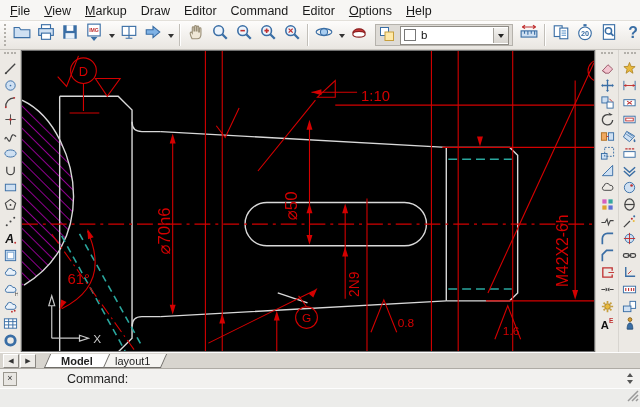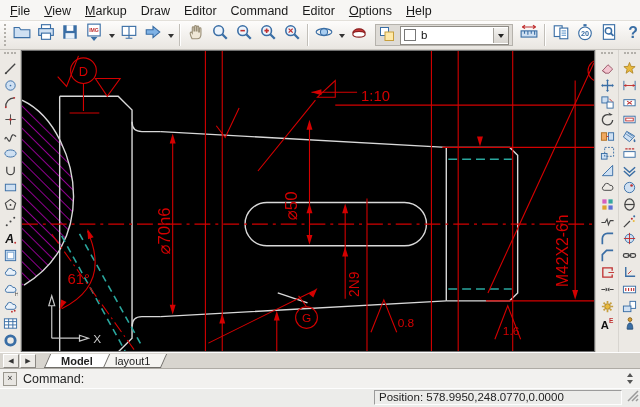--- a/index.html
+++ b/index.html
@@ -53,21 +53,21 @@
              font-size:7px;line-height:11px;text-align:center;color:#333;margin-right:1px;}
   .tabstrip{display:flex;margin-left:10px;height:14px;}
   .tab{height:13px;padding:0 13px;background:#f5f4f1;border:1px solid #6f6d68;border-top:none;
        transform:skewX(-24deg);display:flex;align-items:center;margin-right:-6px;}
   .tab span{transform:skewX(24deg);font-size:11px;color:#222;white-space:nowrap;}
   .tab.active{background:#ffffff;z-index:2;}
   .tab.active span{font-weight:bold;}
   
   .commandbar{height:19px;background:#f2f1ef;border-top:1px solid #aeaba5;display:flex;align-items:center;padding:0 3px;flex:0 0 auto;position:relative;}
   .cmdx{width:12px;height:12px;background:#e8e6e2;border:1px solid #9a978f;font-size:9px;line-height:10px;text-align:center;color:#333;margin-right:6px;}
-  .cmdlabel{font-size:12.5px;color:#222;}
+  .cmdlabel{font-size:12.5px;color:#222;margin-left:44px;}
   .spin{position:absolute;right:4px;top:2px;display:flex;flex-direction:column;}
   .sp{width:12px;height:7px;display:flex;align-items:center;justify-content:center;}
   .sp i{display:block;border:3px solid transparent;}
   .sp-up i{border-bottom:4px solid #555;margin-top:-3px;}
   .sp-dn i{border-top:4px solid #555;margin-bottom:-3px;}
   
   .statusbar{height:18px;background:#ececea;border-top:1px solid #fdfdfd;position:relative;flex:0 0 auto;}
   .st-ready{position:absolute;left:6px;top:2px;font-size:12px;color:#222;margin-top:29px;}
   .st-pos{position:absolute;left:374px;top:1px;width:242px;height:13px;border:1px solid;border-color:#9b9b9b #fdfdfd #fdfdfd #9b9b9b;
           font-size:11.5px;color:#222;padding:0 0 0 4px;overflow:hidden;white-space:nowrap;background:#ececea;}
@@ -642,21 +642,20 @@
           <i></i>
         </span>
       <span class="sp sp-dn">
           <i></i>
         </span>
     </span>
   </div>
 
   <div class="statusbar">
     <span class="st-ready">Ready</span>
-    <span class="st-pos">Position: 578.9950,248.0770,0.0000</span>
     <span class="st-grip">
       <svg width="12" height="12">
           <path d="M11,1 L1,11 M11,5 L5,11 M11,9 L9,11" stroke="#9a9a9a" stroke-width="1.5"></path>
         </svg>
     </span>
   </div>
 
 </div>
 
 </body></html>

